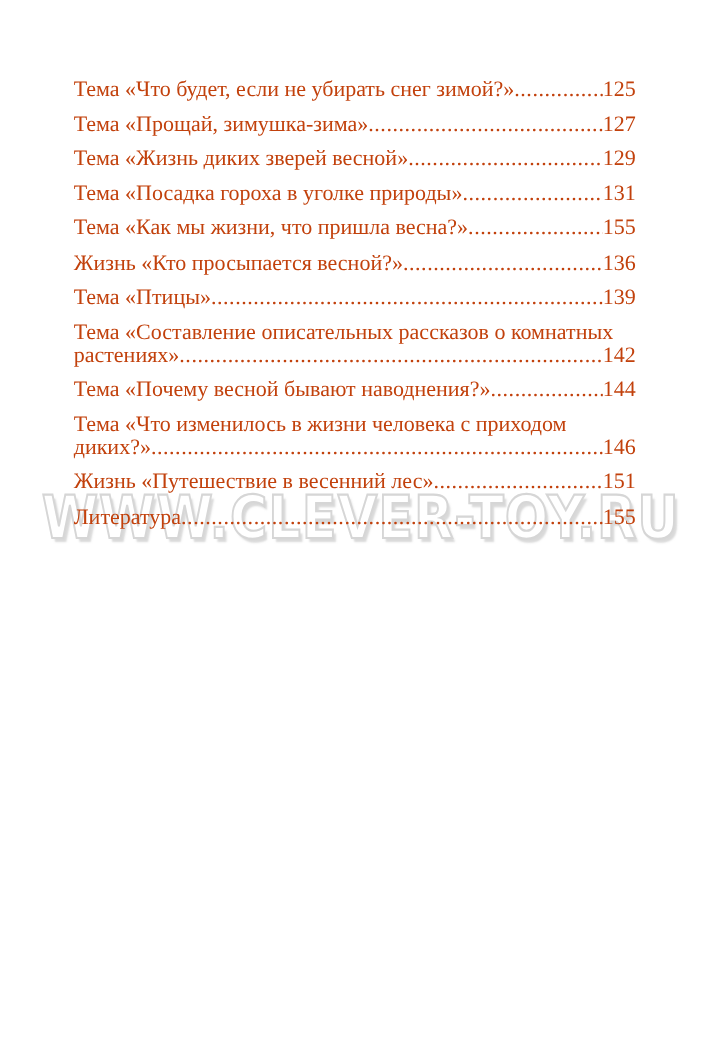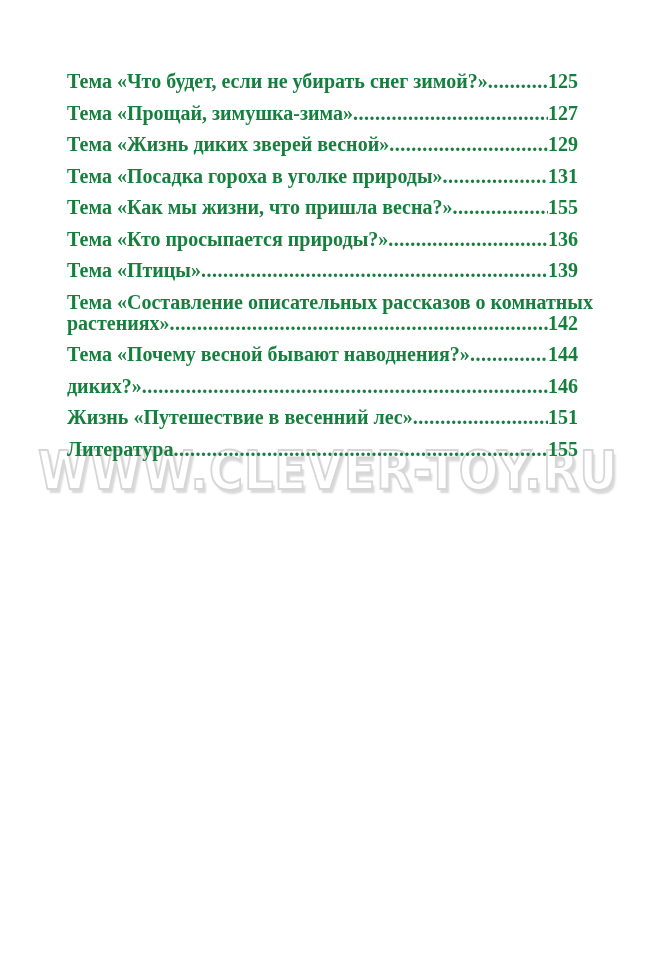--- a/index.html
+++ b/index.html
@@ -41,24 +41,23 @@
     text-shadow: 3px 4px 2px rgba(185,185,185,0.55);
     user-select: none;
   }
 
   .toc {
     position: absolute;
     left: 67px;
     top: 71px;
     width: 511px;
     z-index: 2;
-    color: #15803d;
+    color: #c2410c;
     font-size: 20px;
     line-height: 21px;
-    font-weight: bold;
   }
 
   .entry {
     margin-bottom: 10.5px;
   }
 
   .line {
     display: block;
     white-space: nowrap;
   }
@@ -124,21 +123,21 @@
       </div>
       <div class="entry">
         <div class="line last">
           <span class="title">Тема «Как мы жизни, что пришла весна?»</span>
           <span class="leader">....................................................................................................................................................................................</span>
           <span class="pg">155</span>
         </div>
       </div>
       <div class="entry">
         <div class="line last">
-          <span class="title">Тема «Кто просыпается природы?»</span>
+          <span class="title">Жизнь «Кто просыпается весной?»</span>
           <span class="leader">....................................................................................................................................................................................</span>
           <span class="pg">136</span>
         </div>
       </div>
       <div class="entry">
         <div class="line last">
           <span class="title">Тема «Птицы»</span>
           <span class="leader">....................................................................................................................................................................................</span>
           <span class="pg">139</span>
         </div>
@@ -152,20 +151,21 @@
         </div>
       </div>
       <div class="entry">
         <div class="line last">
           <span class="title">Тема «Почему весной бывают наводнения?»</span>
           <span class="leader">....................................................................................................................................................................................</span>
           <span class="pg">144</span>
         </div>
       </div>
       <div class="entry">
+        <div class="line"><span class="title">Тема «Что изменилось в жизни человека с приходом</span></div>
         <div class="line last">
           <span class="title">диких?»</span>
           <span class="leader">....................................................................................................................................................................................</span>
           <span class="pg">146</span>
         </div>
       </div>
       <div class="entry">
         <div class="line last">
           <span class="title">Жизнь «Путешествие в весенний лес»</span>
           <span class="leader">....................................................................................................................................................................................</span>

